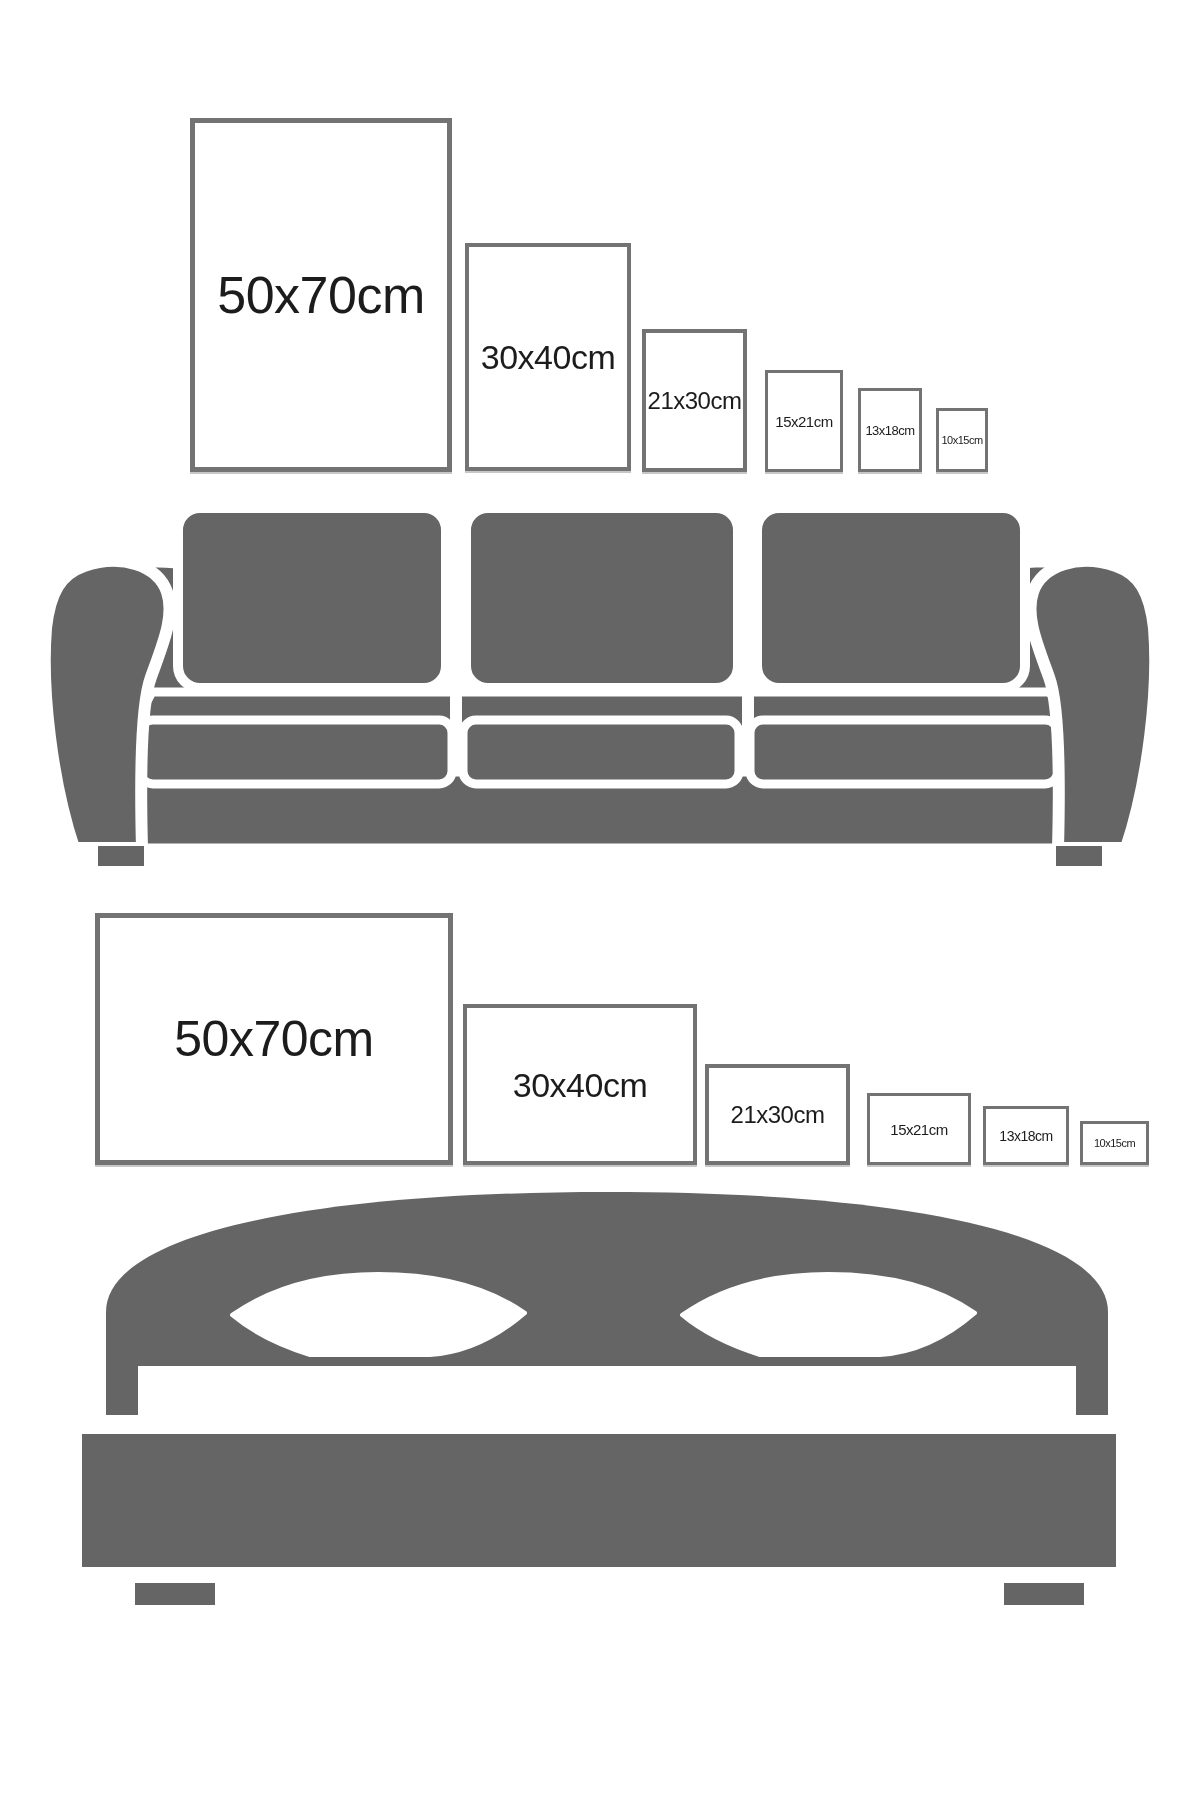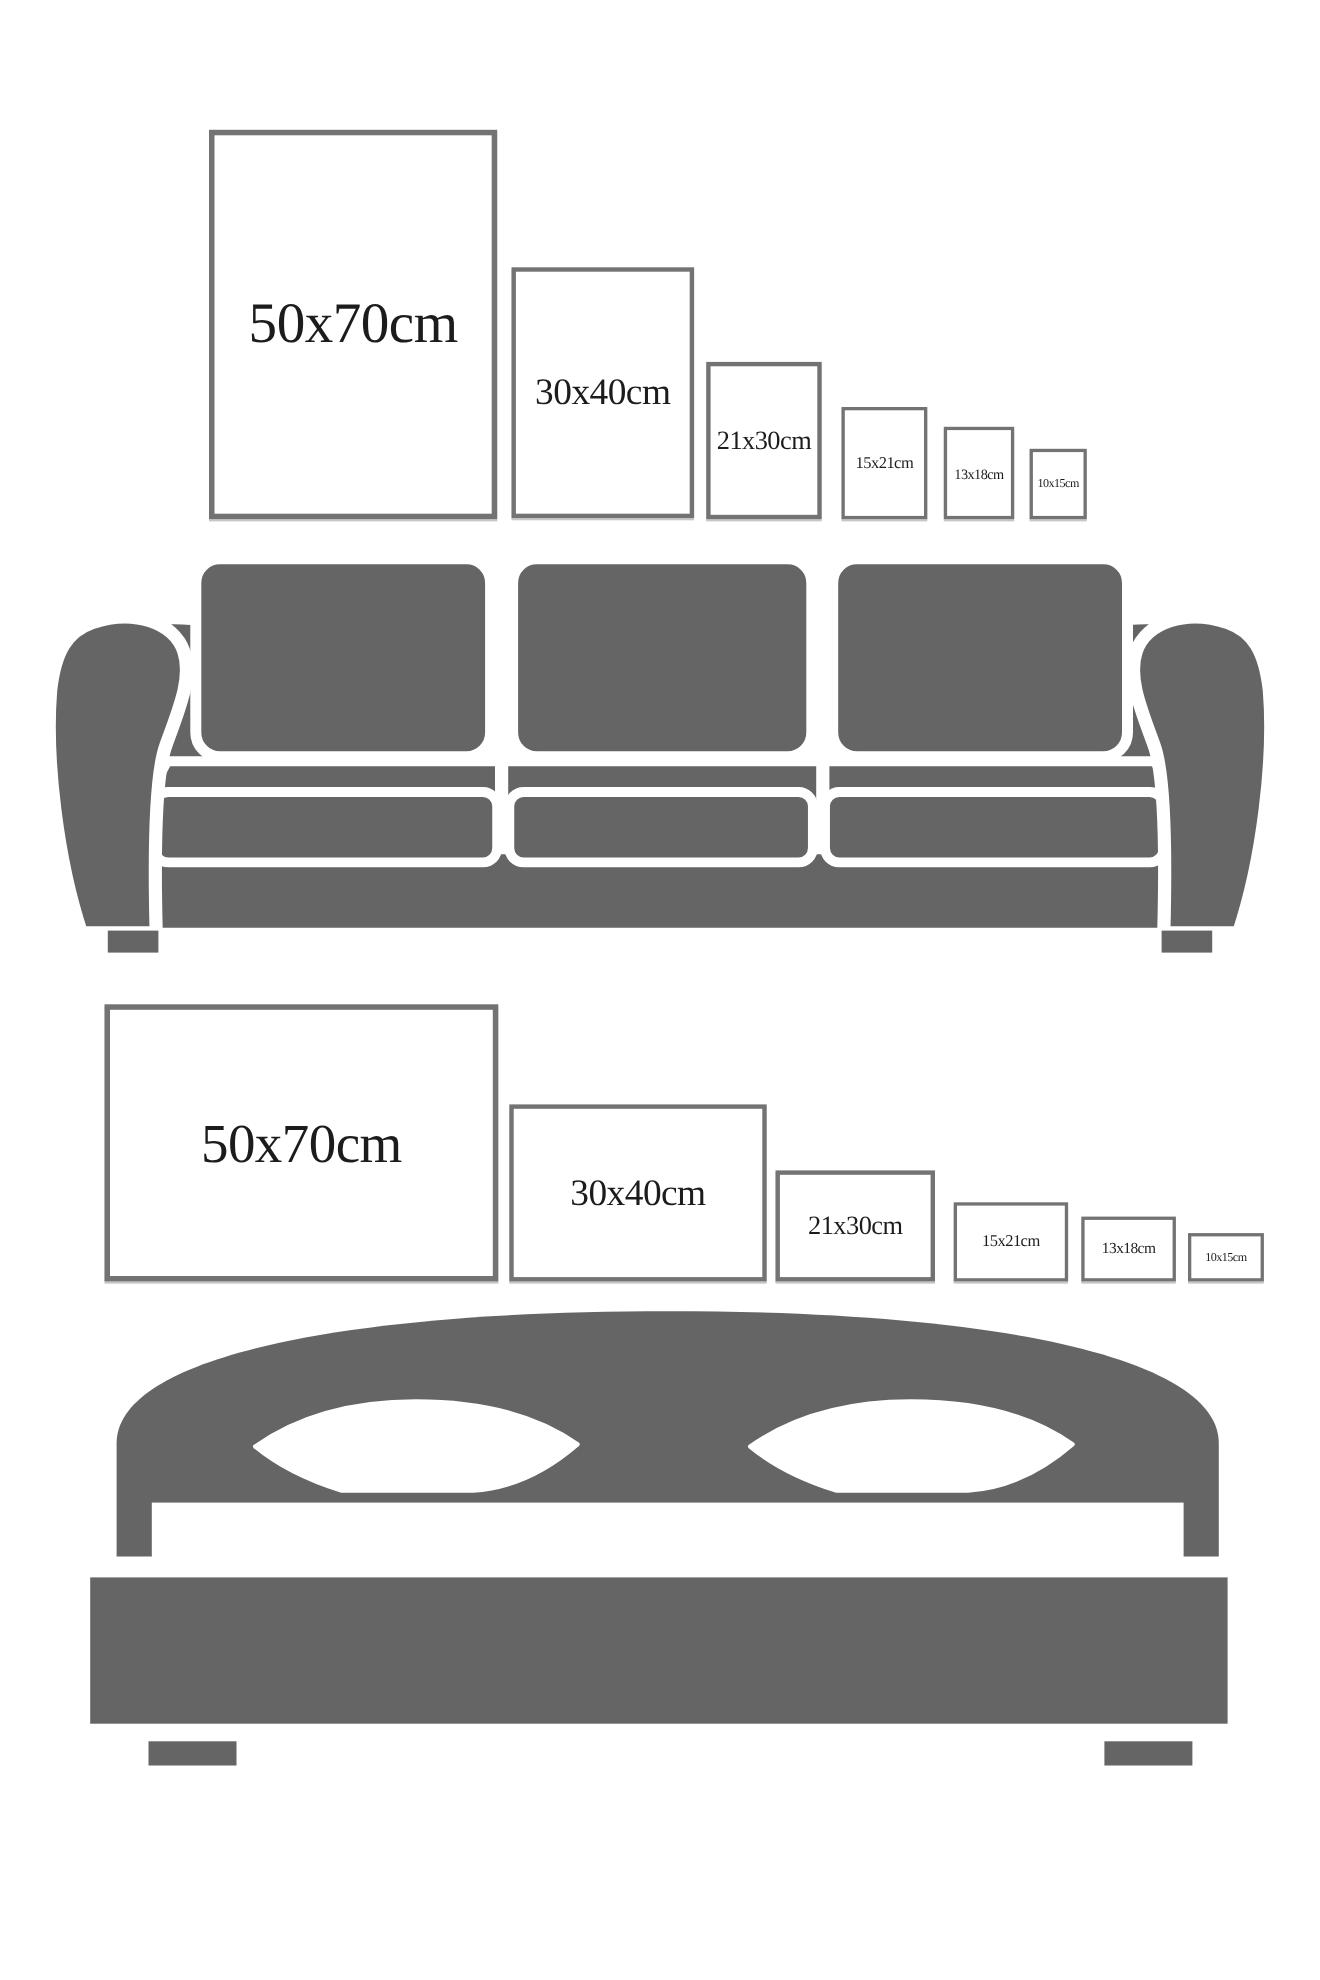--- a/index.html
+++ b/index.html
@@ -1,21 +1,21 @@
 <!DOCTYPE html>
 <html><head>
 <meta charset="utf-8">
 <style>
   html,body{margin:0;padding:0;background:#ffffff;}
   #canvas{
     position:relative;
     width:1200px;height:1800px;
     margin:0 auto;
     background:var(--bg,#ffffff);
-    font-family:Liberation Serif, serif;
+    font-family:Liberation Sans, sans-serif;
     overflow:hidden;
   }
   #furniture{position:absolute;left:0;top:0;}
   .frames-layer{position:absolute;left:0;top:0;width:100%;height:100%;}
   .frame{
     position:absolute;
     box-sizing:border-box;
     background:#ffffff;
     border-style:solid;
     border-color:var(--frame-border,#747474);

